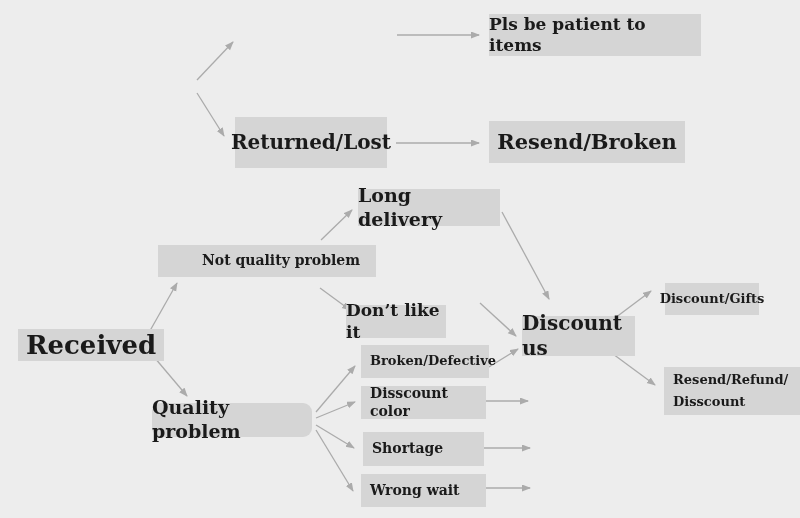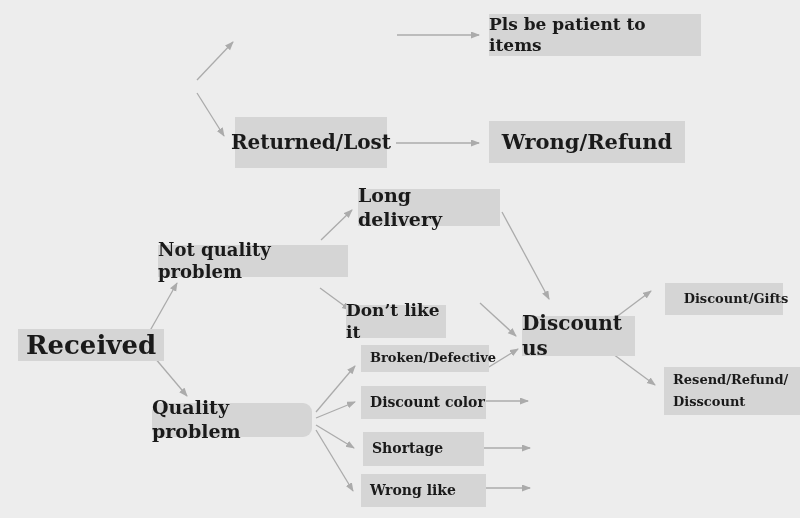--- a/index.html
+++ b/index.html
@@ -29,27 +29,27 @@
     line-height: 1.25;
   }
   .node.left { justify-content: flex-start; padding-left: 9px; }
 
   #n-not-received        { left: 23px;  top: 76px;  width: 165px; height: 44px; font-size: 24px; }
   #n-on-the-way          { left: 241px; top: 13px;  width: 145px; height: 43px; font-size: 24px; }
   #n-pls-wait            { left: 489px; top: 14px;  width: 212px; height: 42px; font-size: 17px; }
   #n-returned-lost       { left: 235px; top: 117px; width: 152px; height: 51px; font-size: 20px; }
   #n-resend-refund       { left: 489px; top: 121px; width: 196px; height: 42px; font-size: 21px; }
   #n-long-delivery       { left: 358px; top: 189px; width: 142px; height: 37px; font-size: 19px; }
-  #n-not-quality-problem { left: 158px; top: 245px; width: 190px; height: 32px; font-size: 18px; }
+  #n-not-quality-problem { left: 158px; top: 245px; width: 190px; height: 32px; font-size: 14px; padding-left: 28px; }
   #n-dont-like-it        { left: 346px; top: 287px; width: 100px; height: 33px; font-size: 17px; margin-top: 18px; }
   #n-received            { left: 18px;  top: 329px; width: 146px; height: 32px; font-size: 26px; }
   #n-quality-problem     { left: 152px; top: 403px; width: 160px; height: 34px; font-size: 19px; border-radius: 9px; }
   #n-contact-us          { left: 522px; top: 316px; width: 113px; height: 40px; font-size: 20px; }
-  #n-discount-gifts      { left: 665px; top: 283px; width: 94px; height: 32px; font-size: 13px; padding-left: 24px; }
-  #n-broken-defective    { left: 361px; top: 345px; width: 119px; height: 27px; font-size: 13px; }
+  #n-discount-gifts      { left: 665px; top: 283px; width: 94px; height: 32px; font-size: 13px; }
+  #n-broken-defective    { left: 361px; top: 345px; width: 119px; height: 33px; font-size: 13px; }
   #n-different-color     { left: 361px; top: 386px; width: 116px; height: 33px; font-size: 14px; }
   #n-shortage            { left: 363px; top: 432px; width: 112px; height: 34px; font-size: 14px; }
   #n-wrong-items         { left: 361px; top: 474px; width: 116px; height: 33px; font-size: 14px; }
   #n-resend-disscount    { left: 664px; top: 367px; width: 128px; height: 48px; font-size: 13px; line-height: 1.7; }
 </style>
 </head>
 <body>
 
 <div id="canvas">
 
@@ -78,28 +78,28 @@
       <line x1="468" y1="401" x2="528" y2="401" marker-end="url(#ah)"></line>
       <line x1="470" y1="448" x2="530" y2="448" marker-end="url(#ah)"></line>
       <line x1="468" y1="488" x2="530" y2="488" marker-end="url(#ah)"></line>
       <line x1="615" y1="318" x2="651" y2="291" marker-end="url(#ah)"></line>
       <line x1="613" y1="354" x2="655" y2="385" marker-end="url(#ah)"></line>
     </g>
   </svg>
 
   <div class="node" id="n-pls-wait">Pls be patient to items</div>
   <div class="node" id="n-returned-lost">Returned/Lost</div>
-  <div class="node" id="n-resend-refund">Wrong/Refund</div>
+  <div class="node" id="n-resend-refund">Resend/Broken</div>
   <div class="node" id="n-long-delivery">Long delivery</div>
   <div class="node" id="n-not-quality-problem">Not quality problem</div>
   <div class="node" id="n-dont-like-it">Don’t like it</div>
   <div class="node" id="n-received">Received</div>
   <div class="node" id="n-quality-problem">Quality problem</div>
   <div class="node" id="n-contact-us">Discount us</div>
   <div class="node" id="n-discount-gifts">Discount/Gifts</div>
   <div class="node left" id="n-broken-defective">Broken/Defective</div>
-  <div class="node left" id="n-different-color">Discount color</div>
+  <div class="node left" id="n-different-color">Disscount color</div>
   <div class="node left" id="n-shortage">Shortage</div>
-  <div class="node left" id="n-wrong-items">Wrong like</div>
+  <div class="node left" id="n-wrong-items">Wrong wait</div>
   <div class="node left" id="n-resend-disscount">Resend/Refund/
 Disscount</div>
 
 </div>
 
 </body></html>

